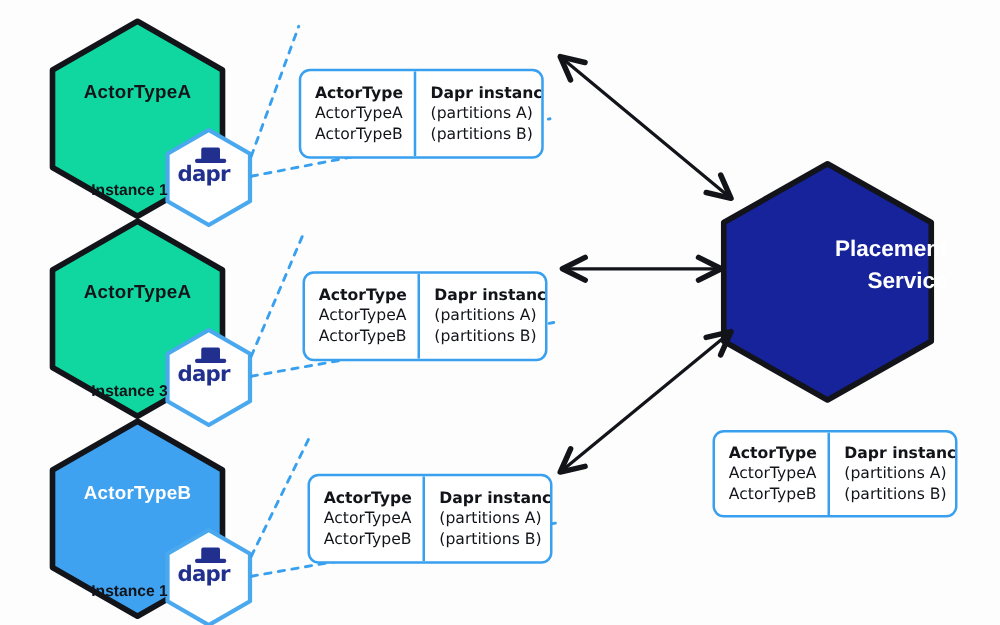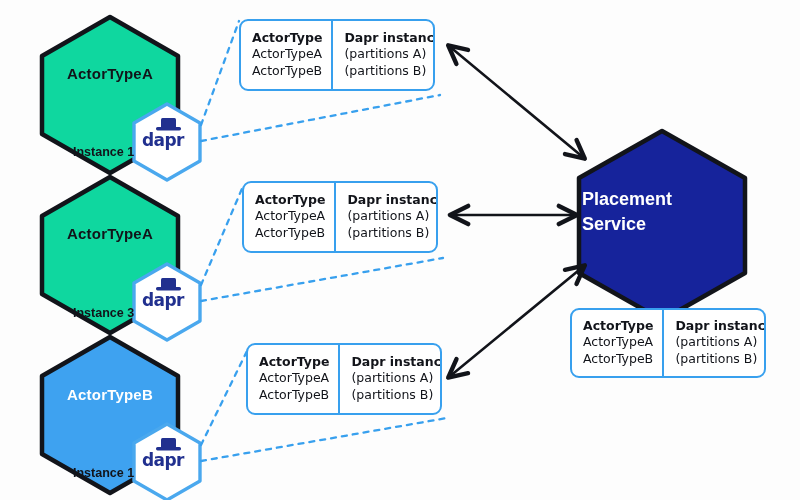--- a/index.html
+++ b/index.html
@@ -45,21 +45,21 @@
     color: #12141a;
     white-space: nowrap;
     padding-left: 37px;
   }
   .placement-label {
     position: absolute;
     color: #ffffff;
     font-weight: 700;
     font-size: 18px;
     line-height: 25px;
-    text-align: left;
+    text-align: right;
     width: 176px;
     white-space: pre-line;
   }
 
   
   .dapr-text {
     position: absolute;
     font-family: "DejaVu Sans", sans-serif;
     font-weight: 700;
     font-size: 17px;
@@ -70,20 +70,21 @@
 
   
   .info-box {
     position: absolute;
     box-sizing: border-box;
     border: 2.5px solid #38a0ee;
     border-radius: 9px;
     background: #ffffff;
     display: flex;
     overflow: hidden;
+    margin-top: 36px;
   }
   .info-col {
     box-sizing: border-box;
     padding: 8px 9px 9px 11px;
     display: flex;
     flex-direction: column;
     justify-content: center;
   }
   .info-col.left {
     border-right: 2.5px solid #38a0ee;

